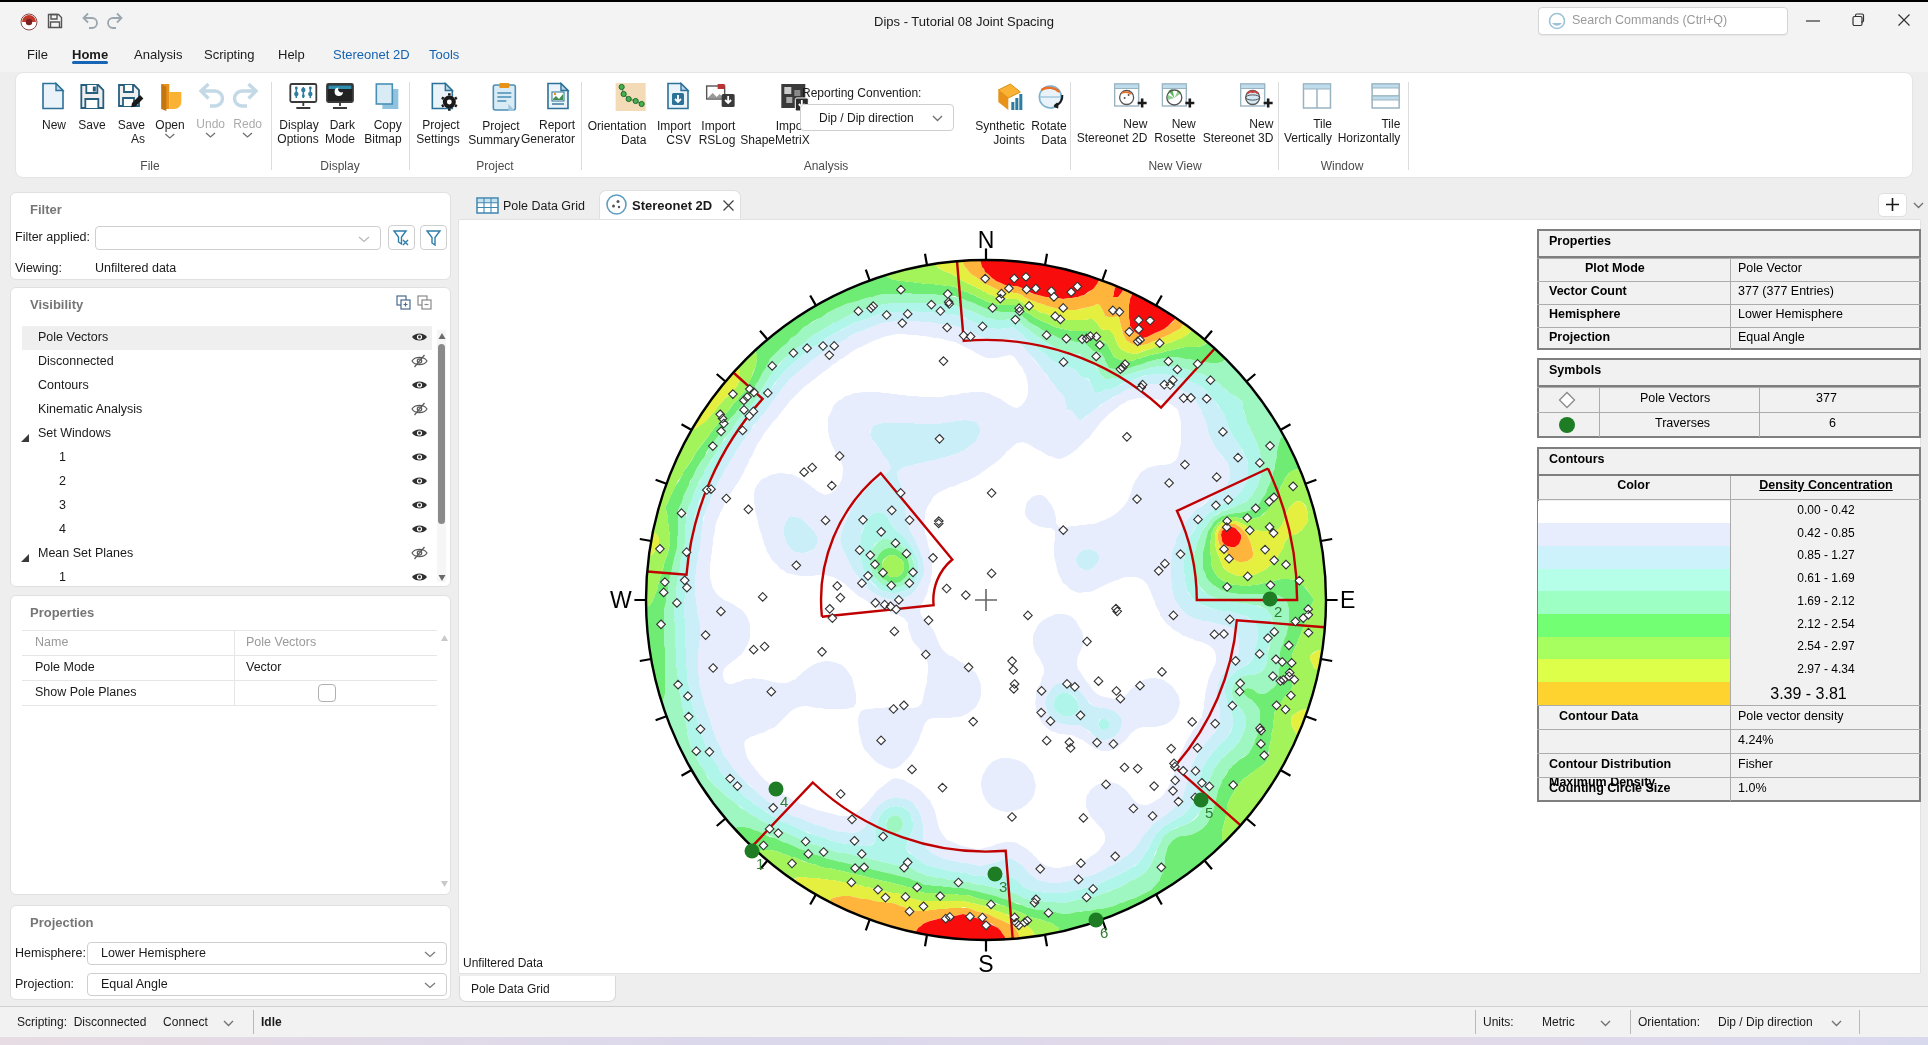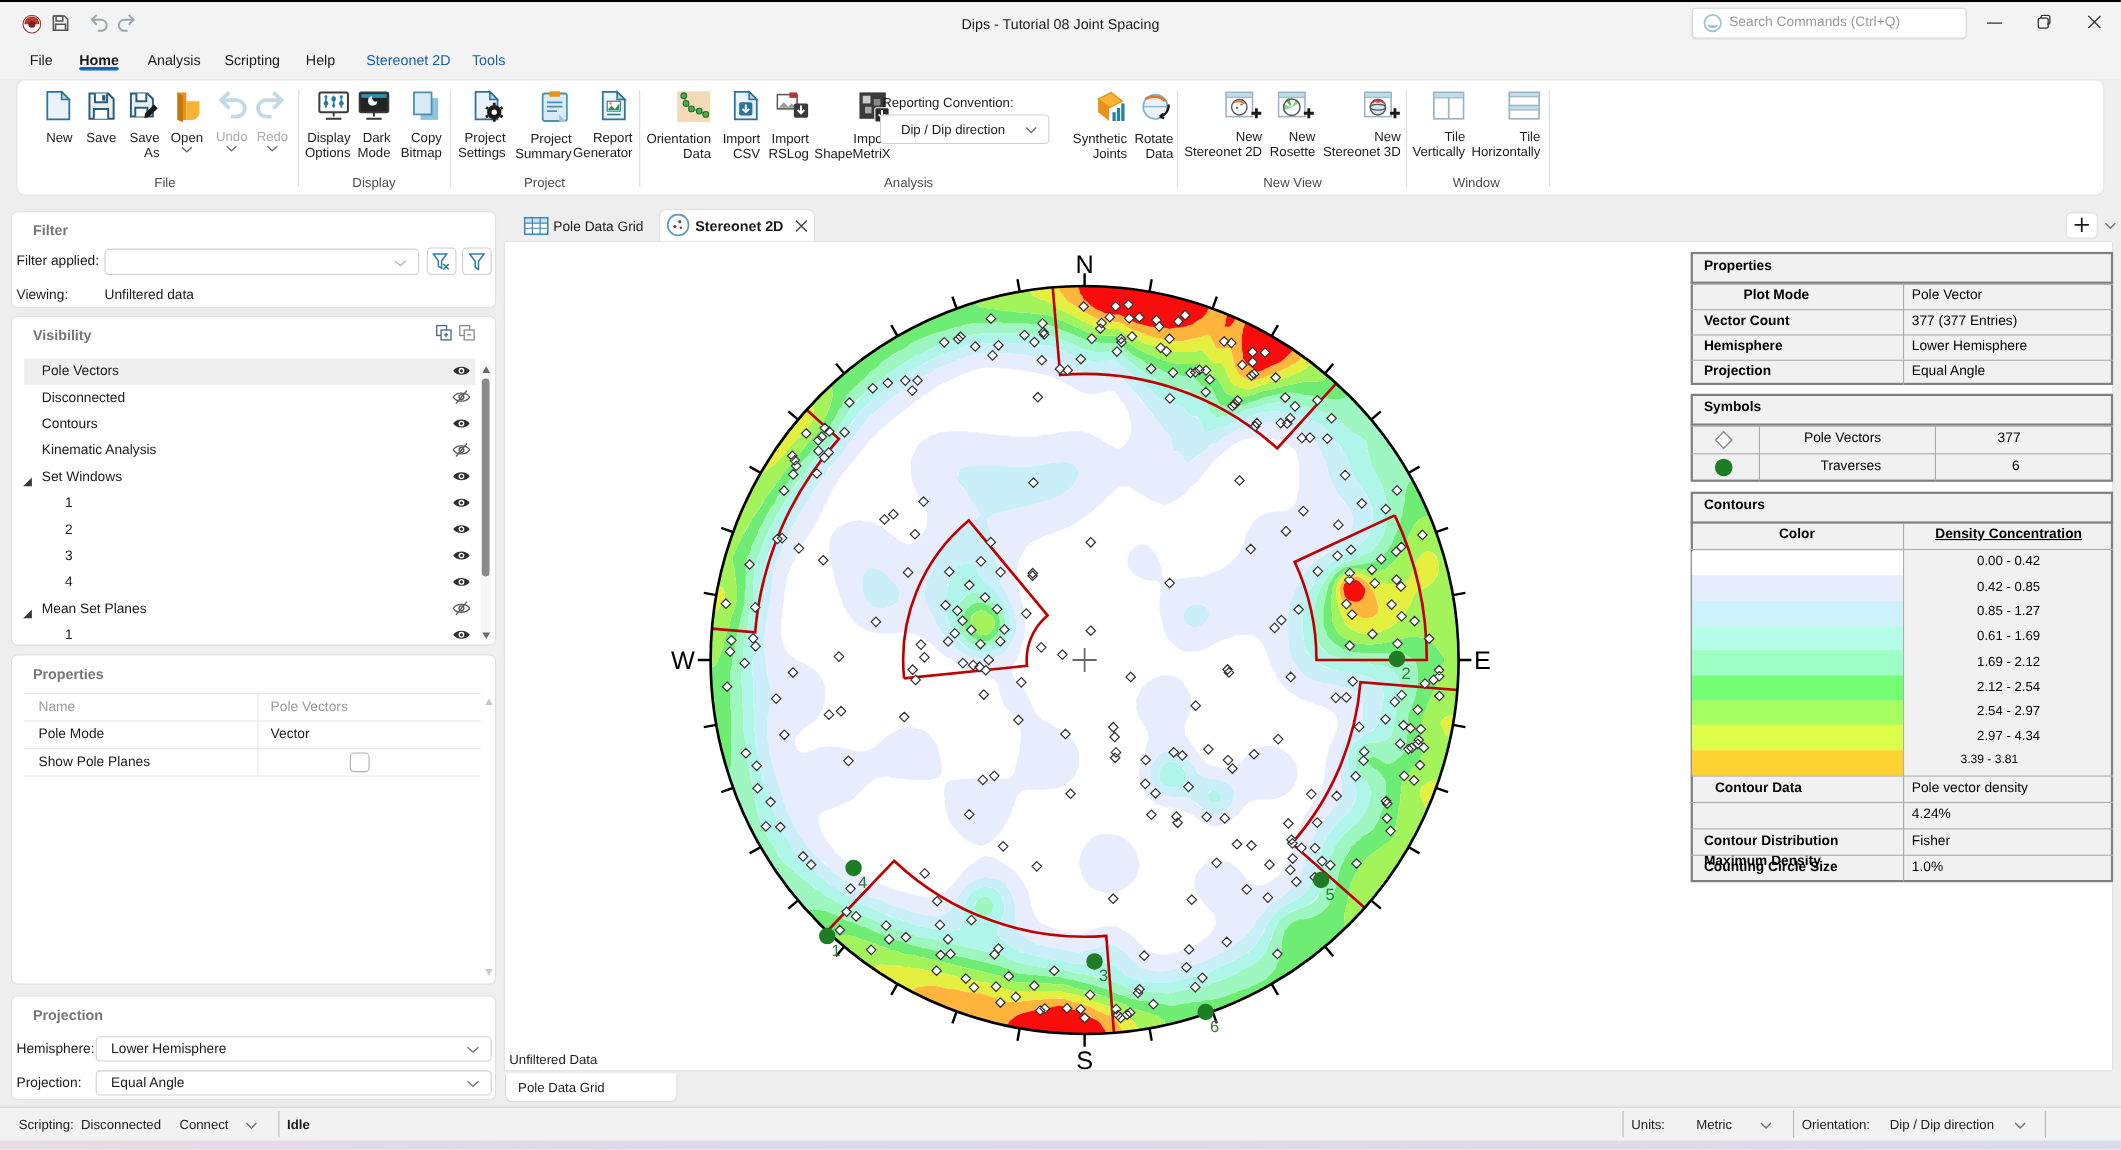--- a/index.html
+++ b/index.html
@@ -591,21 +591,21 @@
 <div class="rcell" style="left:1731px;top:571.1px;width:190px;text-align:center;font-size:12px;">0.61 - 1.69</div>
 <div class="abs" style="left:1538px;top:591.3px;width:192px;height:22.7px;background:#9DFFC4;"></div>
 <div class="rcell" style="left:1731px;top:593.8px;width:190px;text-align:center;font-size:12px;">1.69 - 2.12</div>
 <div class="abs" style="left:1538px;top:614.0px;width:192px;height:22.7px;background:#73FF73;"></div>
 <div class="rcell" style="left:1731px;top:616.5px;width:190px;text-align:center;font-size:12px;">2.12 - 2.54</div>
 <div class="abs" style="left:1538px;top:636.7px;width:192px;height:22.7px;background:#A6FF5E;"></div>
 <div class="rcell" style="left:1731px;top:639.2px;width:190px;text-align:center;font-size:12px;">2.54 - 2.97</div>
 <div class="abs" style="left:1538px;top:659.4px;width:192px;height:22.7px;background:#DEFF49;"></div>
 <div class="rcell" style="left:1731px;top:661.9px;width:190px;text-align:center;font-size:12px;">2.97 - 4.34</div>
 <div class="abs" style="left:1538px;top:682.1px;width:192px;height:22.7px;background:#FFD32F;"></div>
-<div class="rcell" style="left:1731px;top:684.6px;width:155px;text-align:center;font-size:11px;">3.39 - 3.81</div>
+<div class="rcell" style="left:1731px;top:684.6px;width:155px;text-align:center;font-size:16px;">3.39 - 3.81</div>
 <div class="abs" style="left:1537px;top:705px;width:384px;height:1px;border-top:1px solid #ACACAC;"></div>
 <div class="rcell b" style="left:1549px;top:709px;margin-left:10px;">Contour Data</div>
 <div class="abs" style="left:1730px;top:705px;width:1px;height:24px;background:#ACACAC;"></div>
 <div class="rcell" style="left:1738px;top:709px;">Pole vector density</div>
 <div class="abs" style="left:1537px;top:729px;width:384px;height:1px;border-top:1px solid #ACACAC;"></div>
 <div class="rcell b" style="left:1549px;top:775px;text-align:center;">Maximum Density</div>
 <div class="abs" style="left:1730px;top:729px;width:1px;height:24px;background:#ACACAC;"></div>
 <div class="rcell" style="left:1738px;top:733px;">4.24%</div>
 <div class="abs" style="left:1537px;top:753px;width:384px;height:1px;border-top:1px solid #ACACAC;"></div>
 <div class="rcell b" style="left:1549px;top:757px;">Contour Distribution</div>

